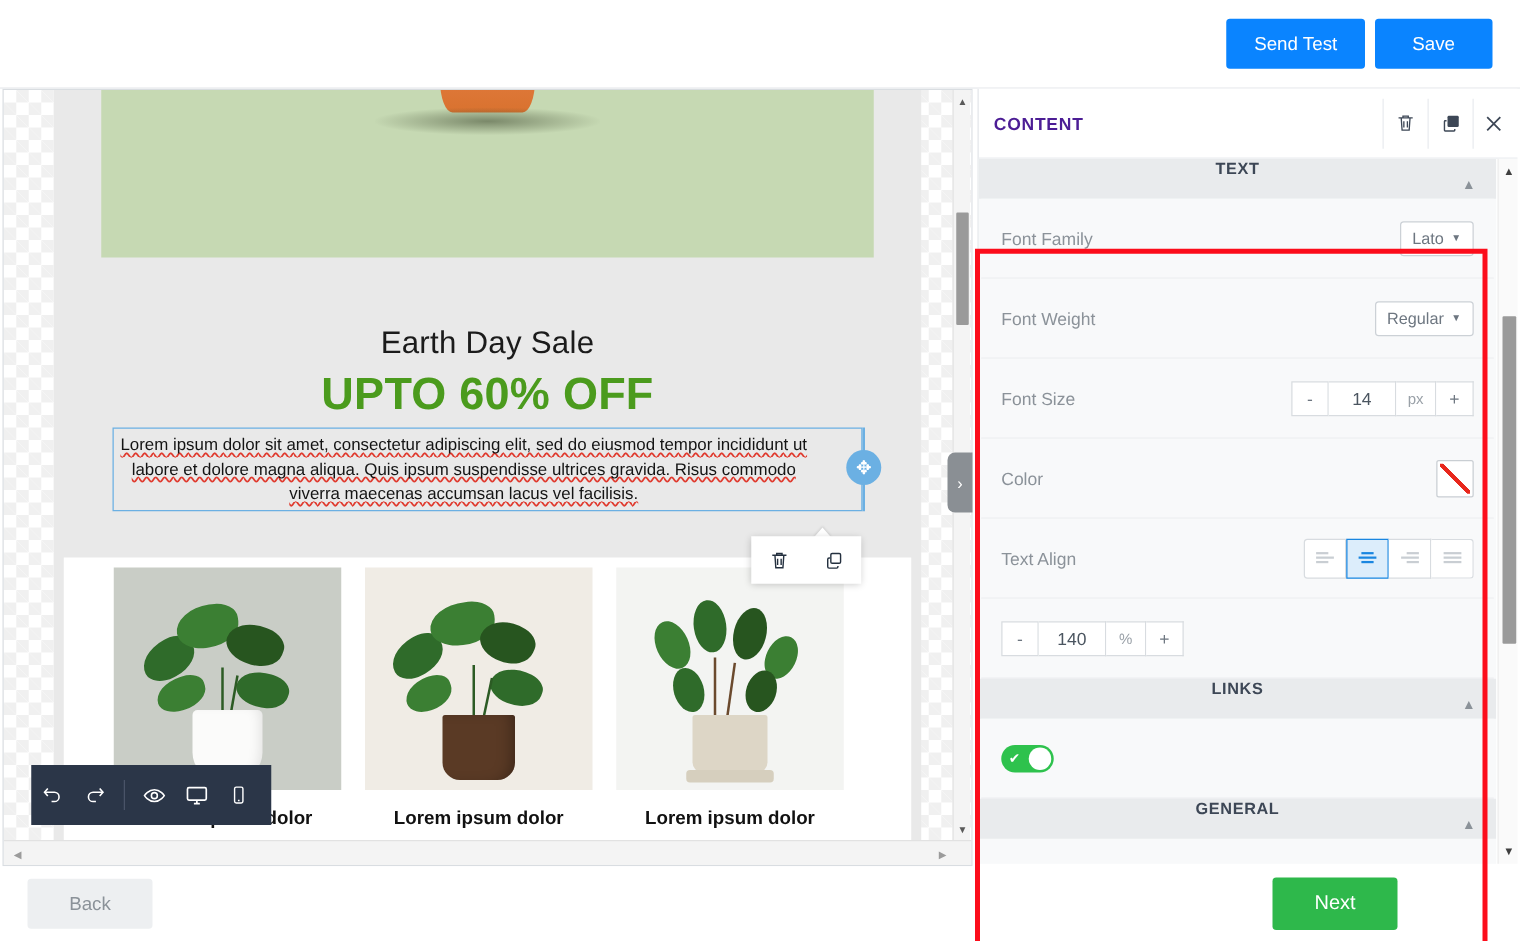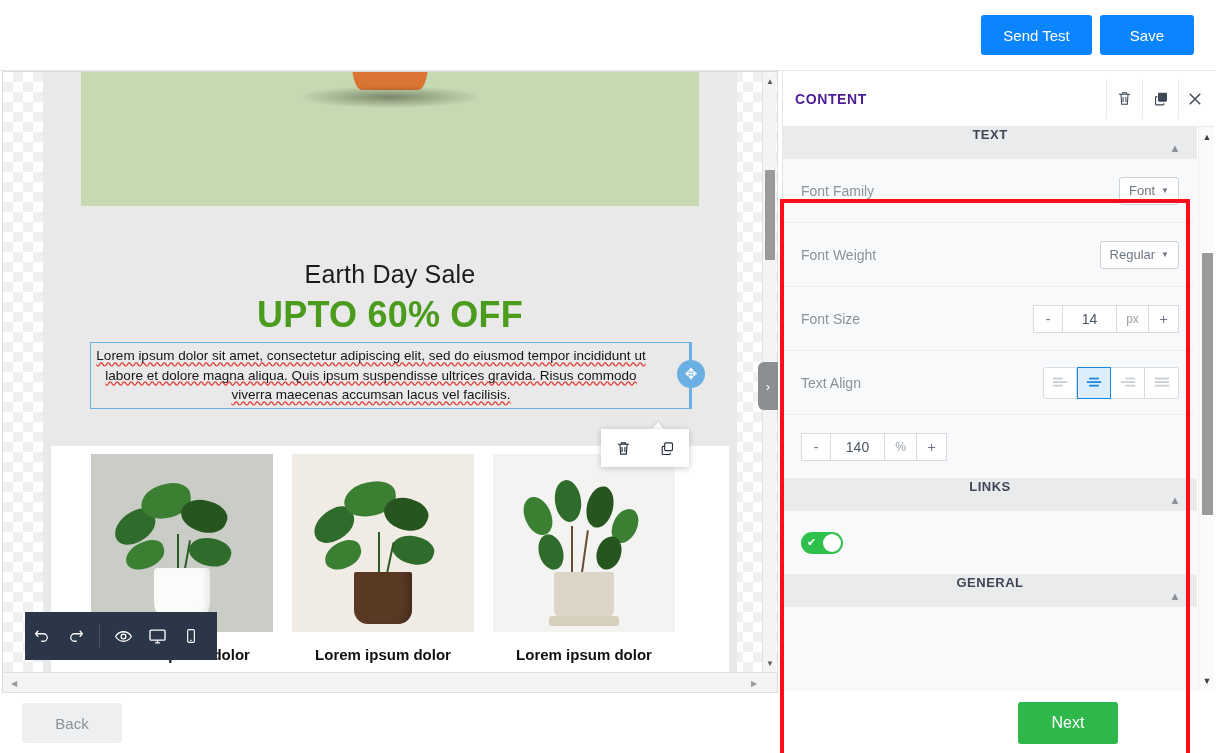--- a/index.html
+++ b/index.html
@@ -540,21 +540,21 @@
       <div class="panel-scroll">
 
         <div class="sec-head">
           <span>TEXT</span>
           <span class="chev">▲</span>
         </div>
 
         <div class="row">
           <span class="row-label">Font Family</span>
           <div class="drop">
-            <span>Font</span>
+            <span>Lato</span>
             <span class="caret">▼</span>
           </div>
         </div>
 
         <div class="row">
           <span class="row-label">Font Weight</span>
           <div class="drop">
             <span>Regular</span>
             <span class="caret">▼</span>
           </div>
@@ -563,20 +563,24 @@
         <div class="row">
           <span class="row-label">Font Size</span>
           <div class="stepper">
             <div class="sb">-</div>
             <div class="sv">14</div>
             <div class="su">px</div>
             <div class="sb plus">+</div>
           </div>
         </div>
 
+        <div class="row">
+          <span class="row-label">Color</span>
+          <div class="swatch"></div>
+        </div>
 
         <div class="row">
           <span class="row-label">Text Align</span>
           <div class="align-grp">
             <div class="align-btn">
               <svg width="16" height="14" viewBox="0 0 18 14" fill="#c9ced3">
                 <rect x="1" y="1" width="11" height="2"></rect>
                   <rect x="1" y="5" width="16" height="2"></rect>
                   <rect x="1" y="9" width="11" height="2"></rect>
               </svg>

